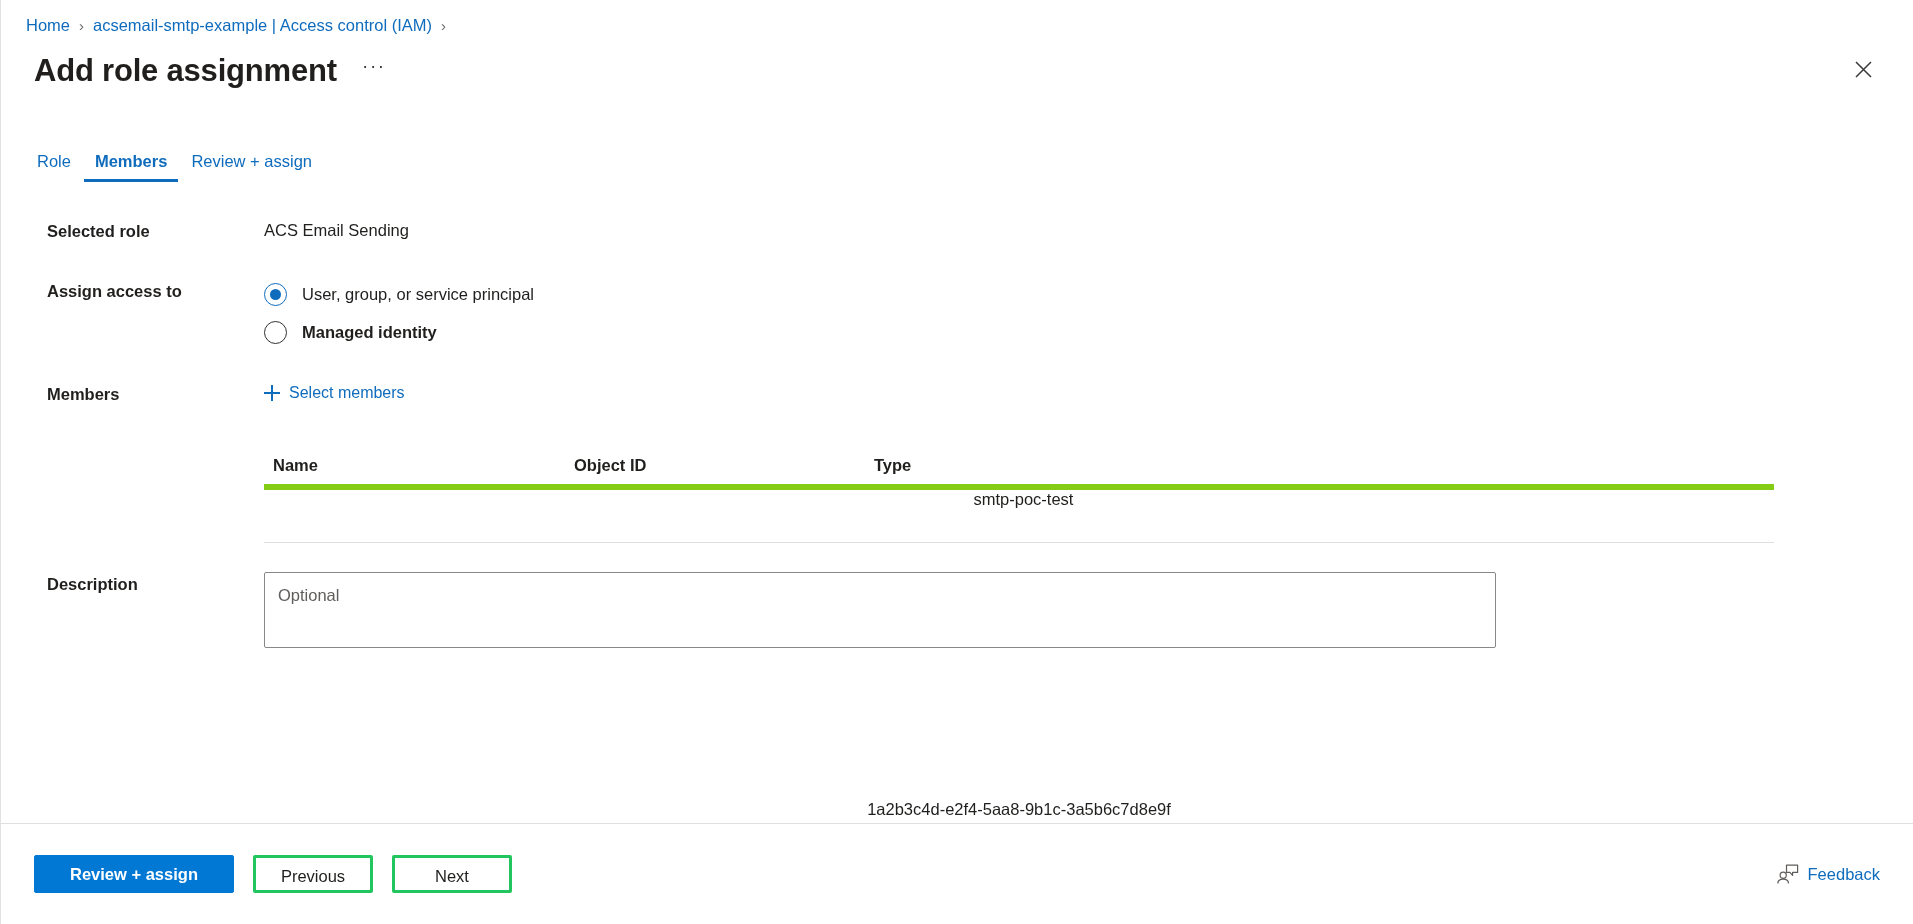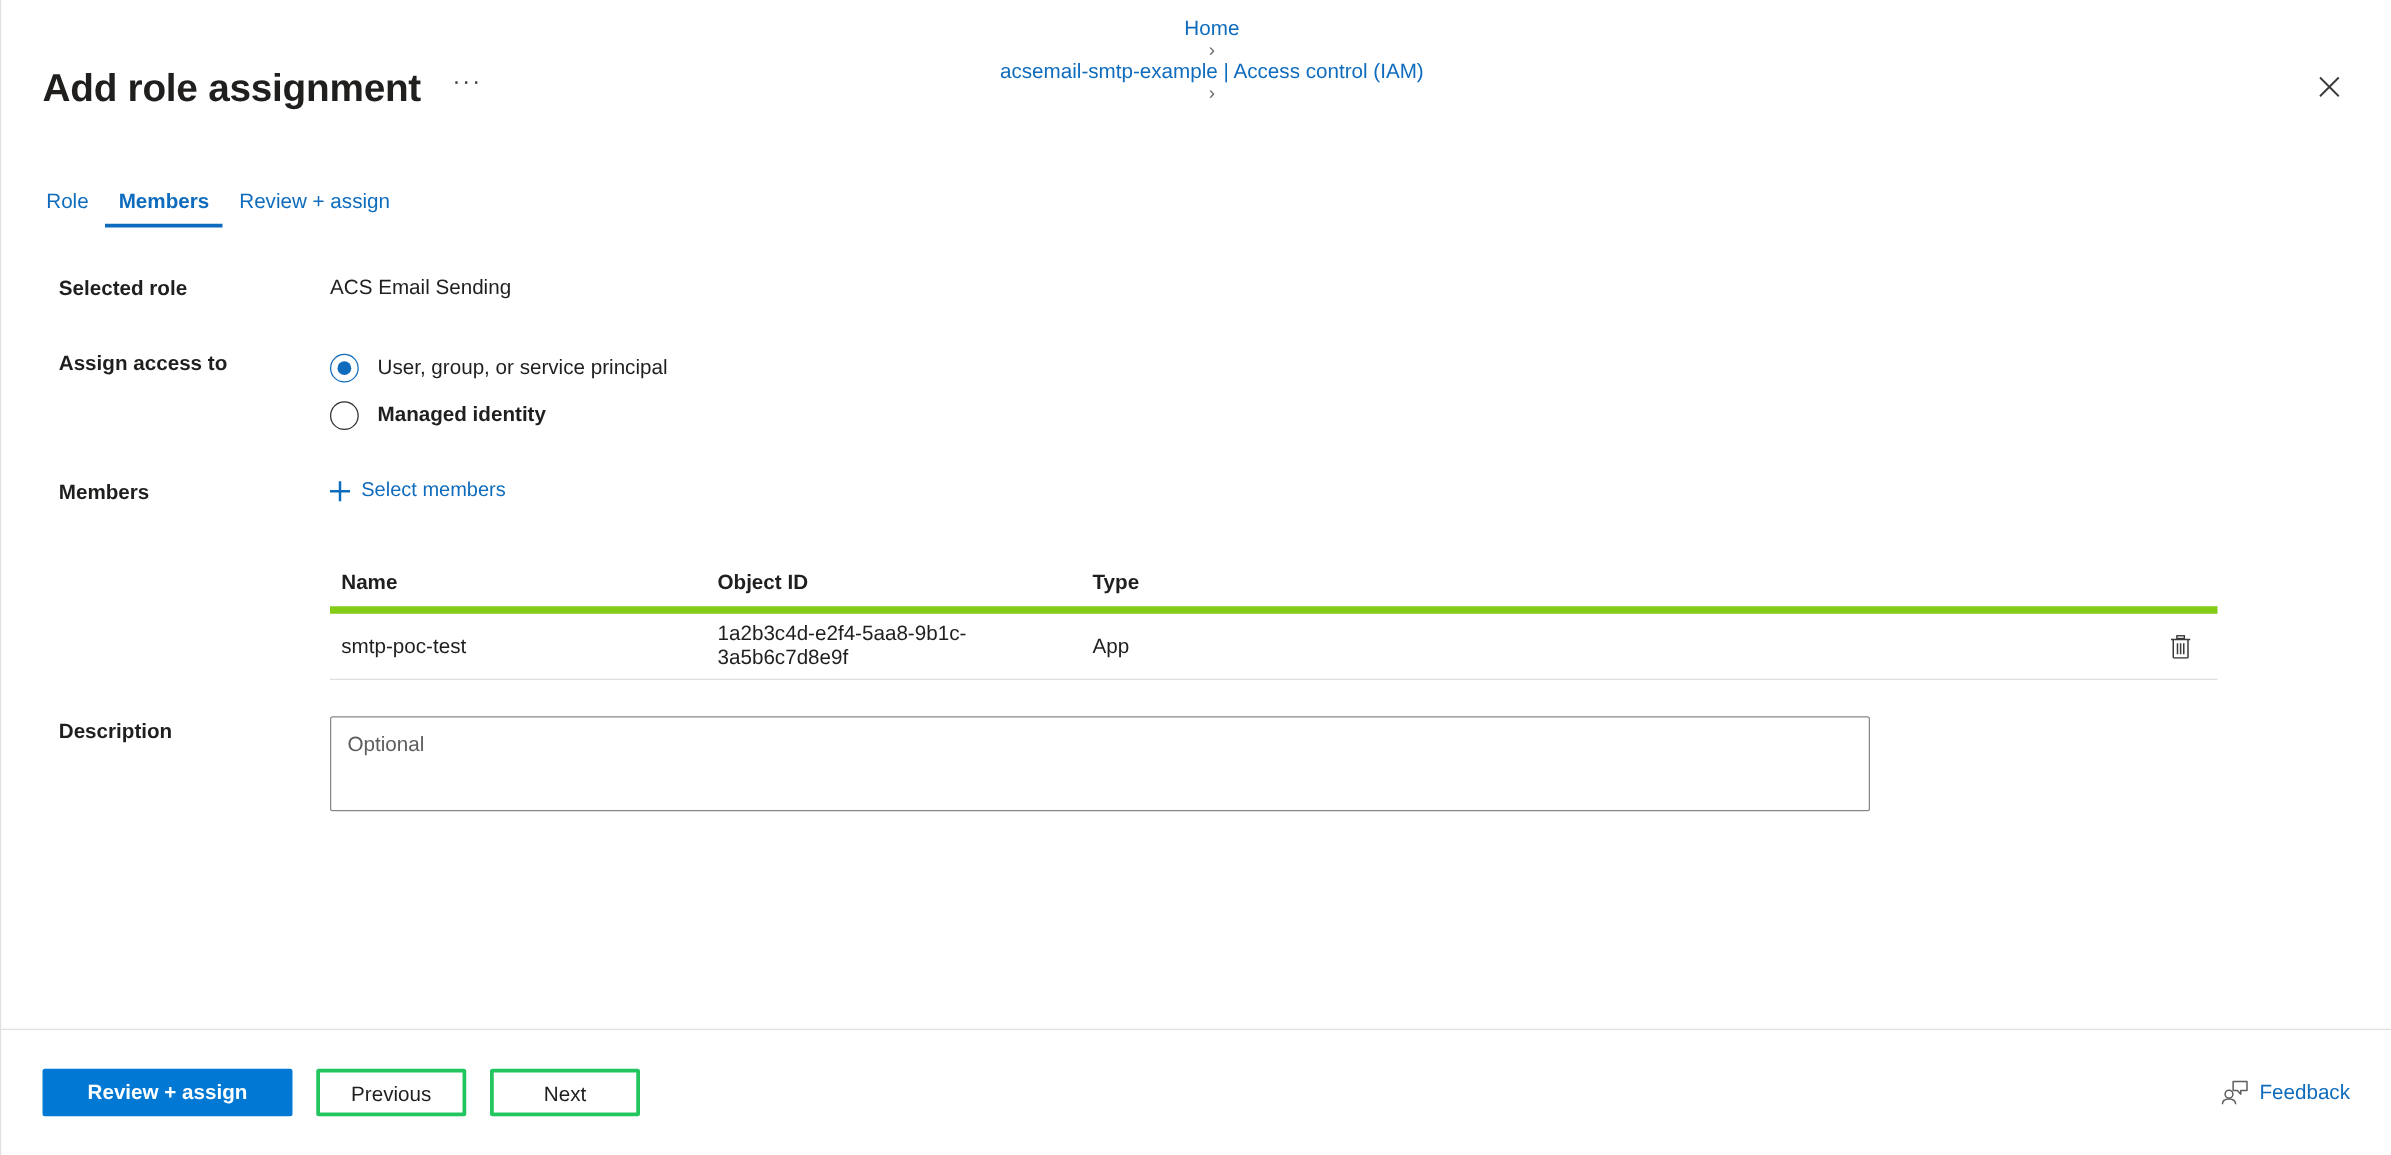--- a/index.html
+++ b/index.html
@@ -31,21 +31,20 @@
     flex: 0 0 auto;
     padding: 14px 0 0 0;
   }
 
   .breadcrumb {
     display: flex;
     align-items: center;
     height: 22px;
     padding-left: 25px;
     font-size: 16.5px;
-    flex-direction: column;
   }
   .crumb-link {
     color: #0f6cbd;
     cursor: pointer;
     white-space: nowrap;
   }
   .crumb-sep {
     color: #6b6a68;
     margin: 0 9px;
     font-size: 15px;
@@ -243,20 +242,21 @@
     font-weight: 700;
     color: #201f1e;
   }
   .mt-row {
     display: flex;
     align-items: center;
     height: 52px;
     border-bottom: 1px solid #e1dfdd;
     font-size: 16.5px;
     color: #201f1e;
+    flex-direction: column;
   }
   .col-name { flex: 0 0 310px; padding-left: 9px; box-sizing: border-box; }
   .col-oid  { flex: 0 0 300px; }
   .col-type { flex: 1 1 auto; }
   .col-act  { flex: 0 0 60px; display: flex; justify-content: center; }
 
   .trash-btn {
     width: 32px;
     height: 32px;
     display: flex;

